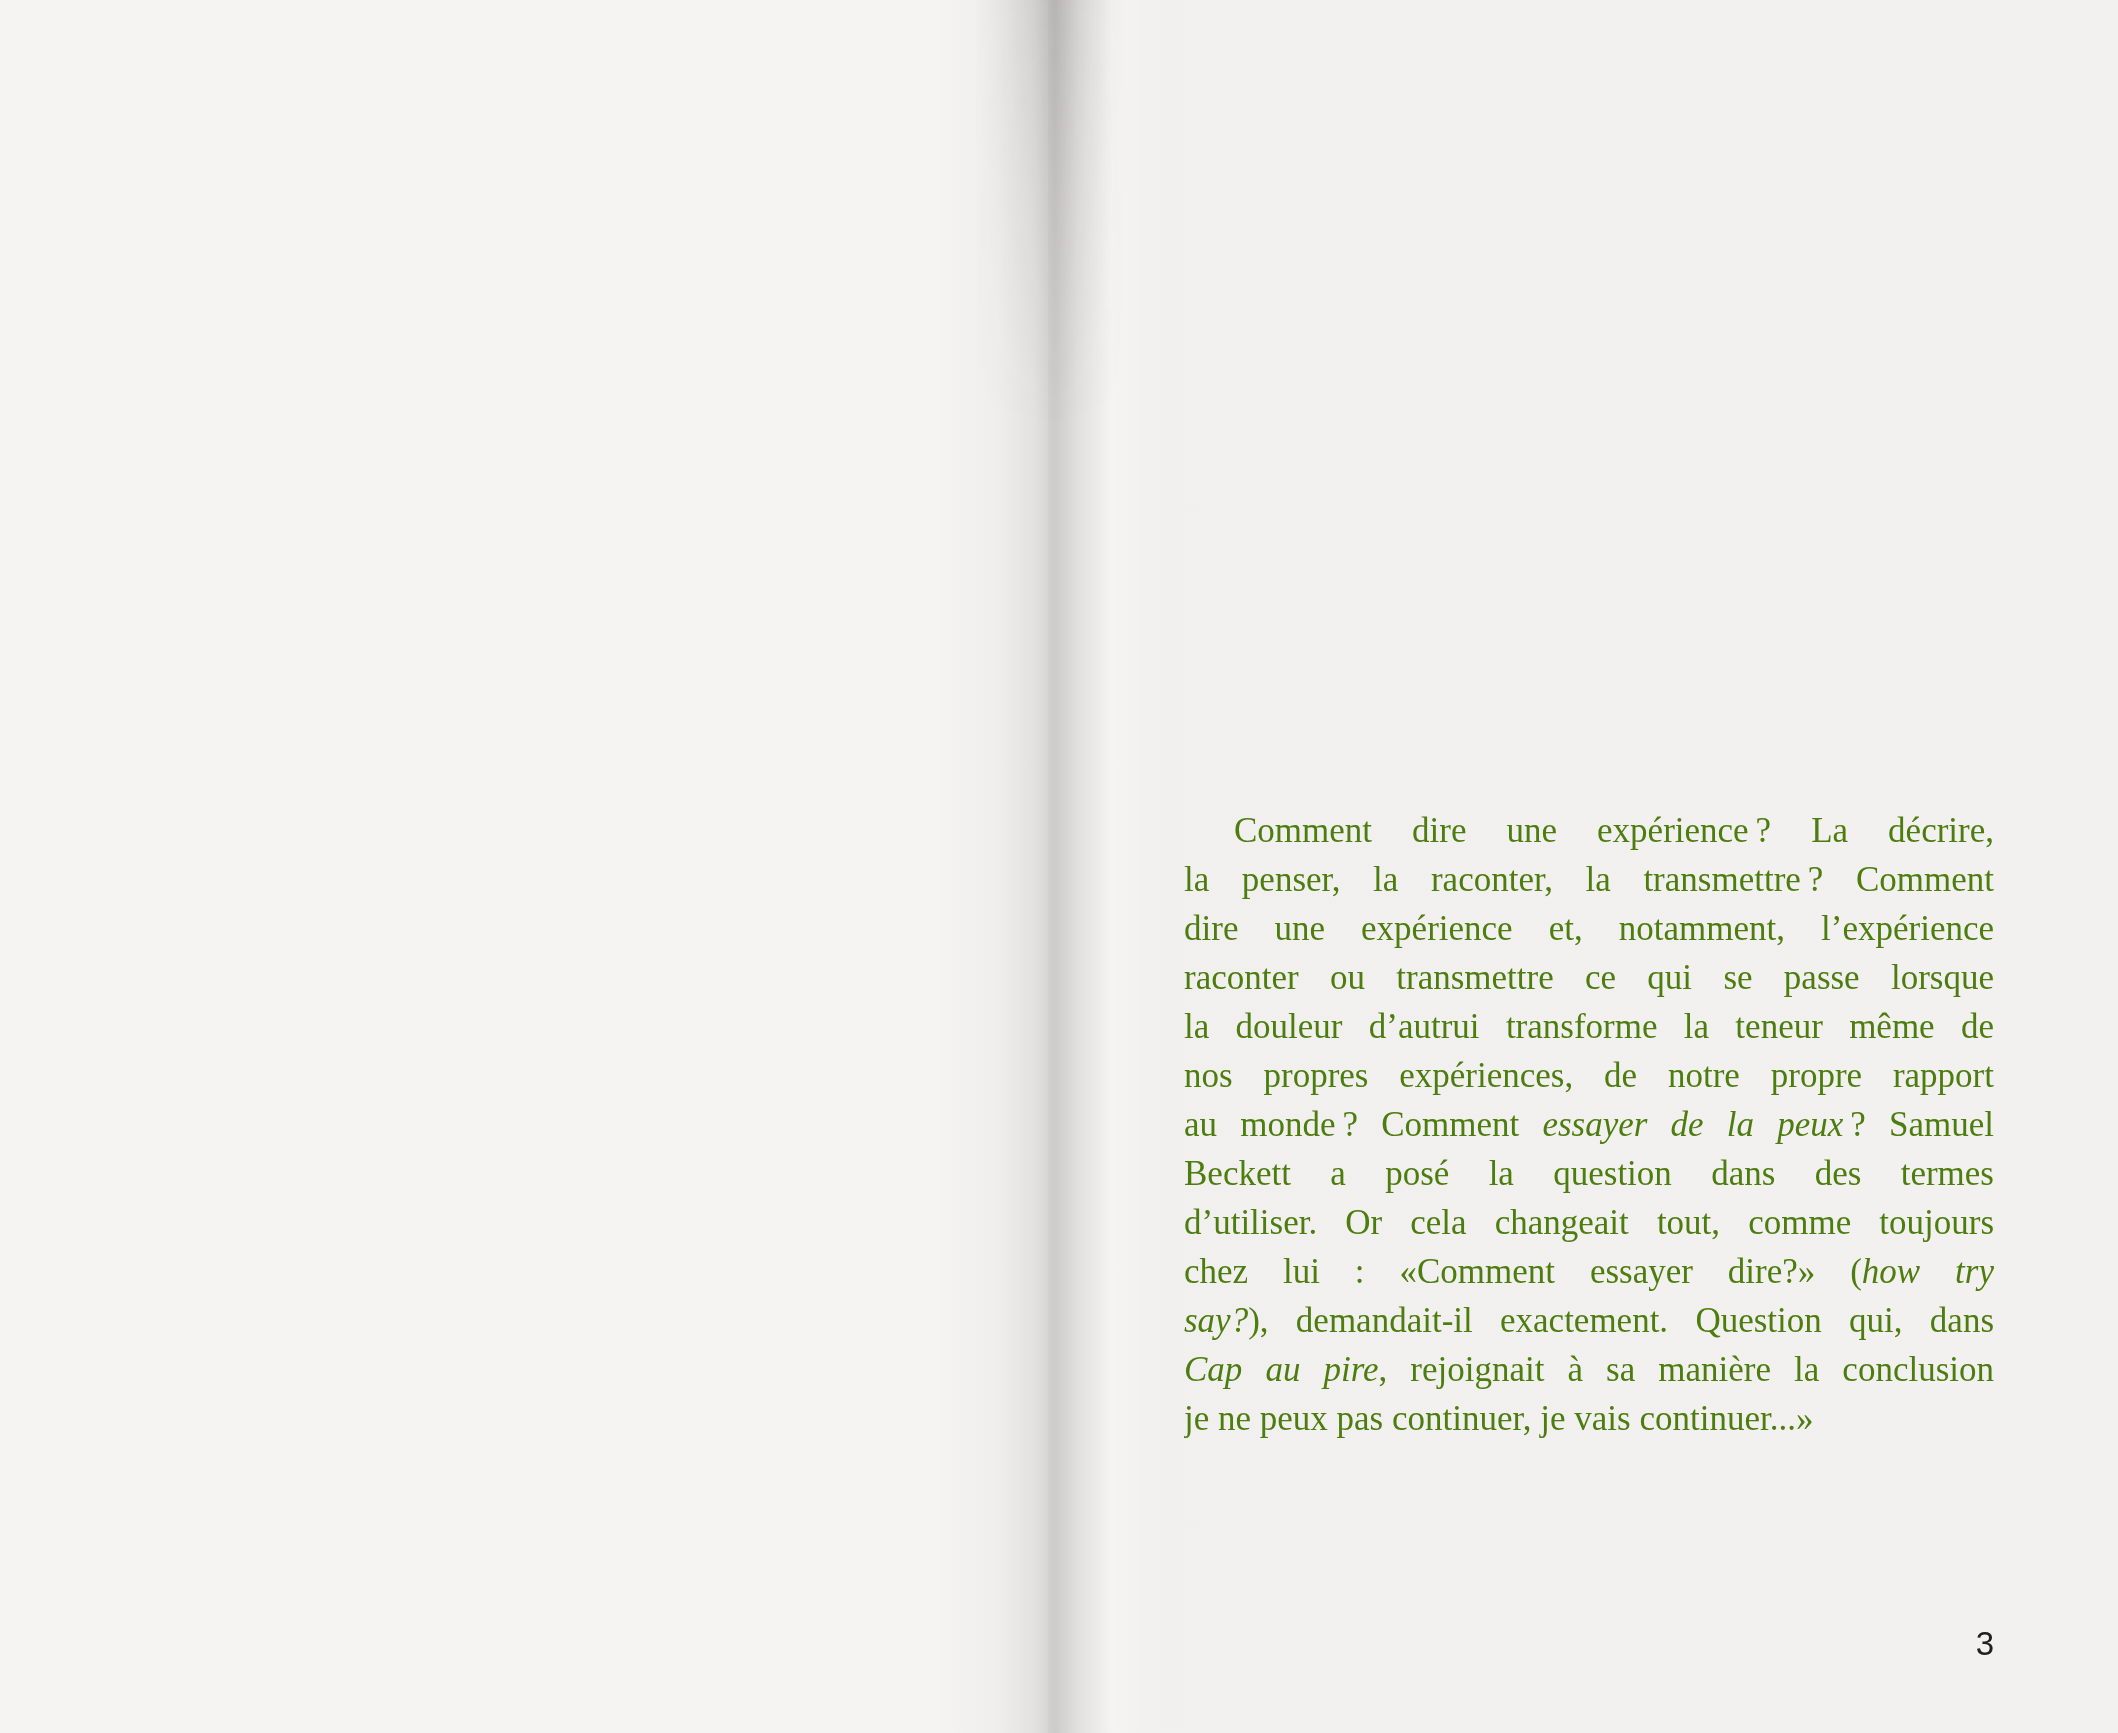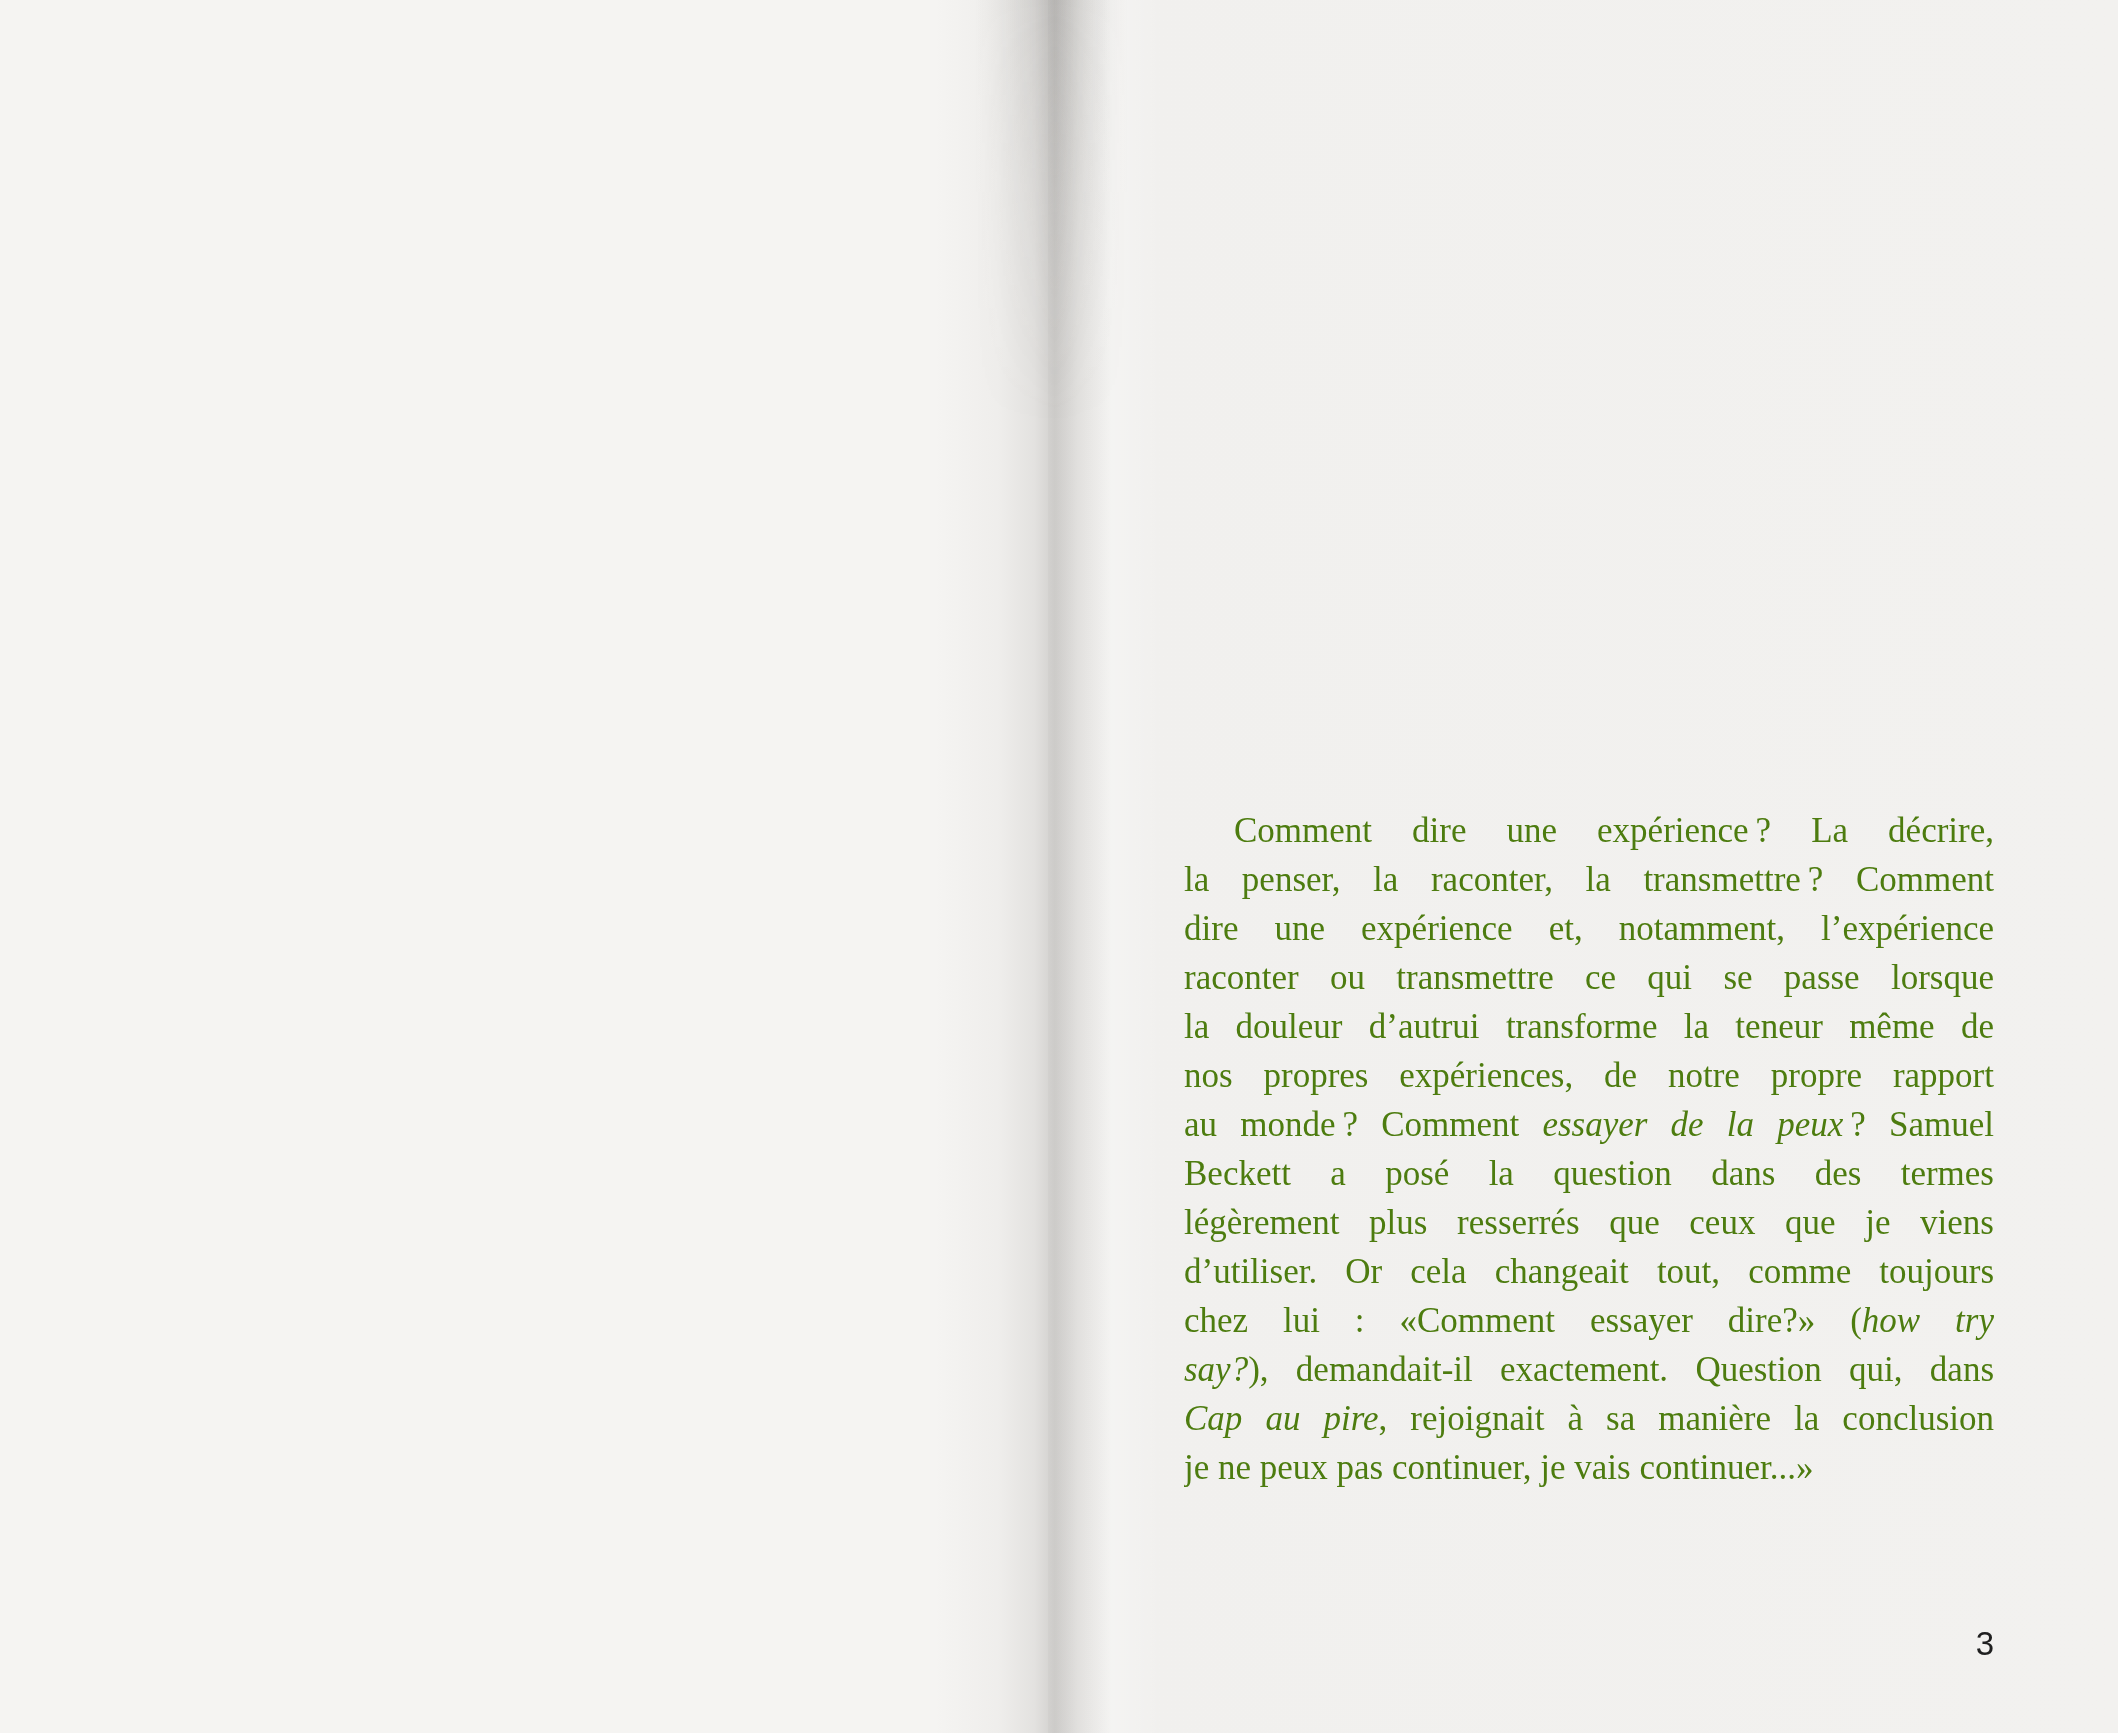--- a/index.html
+++ b/index.html
@@ -100,21 +100,20 @@
   <div class="gutter-top"></div>
   <div class="textblock">
       <div class="line indent"><span>Comment dire une expérience ? La décrire,</span></div>
       <div class="line"><span>la penser, la raconter, la transmettre ? Comment</span></div>
       <div class="line"><span>dire une expérience et, notamment, l’expérience</span></div>
       <div class="line"><span>raconter ou transmettre ce qui se passe lorsque</span></div>
       <div class="line"><span>la douleur d’autrui transforme la teneur même de</span></div>
       <div class="line"><span>nos propres expériences, de notre propre rapport</span></div>
       <div class="line"><span>au monde ? Comment </span><em>essayer de la peux</em><span> ? Samuel</span></div>
       <div class="line"><span>Beckett a posé la question dans des termes</span></div>
-      <div class="line"><span>légèrement plus resserrés que ceux que je viens</span></div>
       <div class="line"><span>d’utiliser. Or cela changeait tout, comme toujours</span></div>
       <div class="line"><span>chez lui&nbsp;: «Comment essayer dire?» (</span><em>how try</em></div>
       <div class="line"><em>say?</em><span>), demandait-il exactement. Question qui, dans</span></div>
       <div class="line"><em>Cap au pire</em><span>, rejoignait à sa manière la conclusion</span></div>
       <div class="line last"><span>je ne peux pas continuer, je vais continuer...»</span></div>
     </div>
   <div class="pagenum">3</div>
 </div>
 
 

